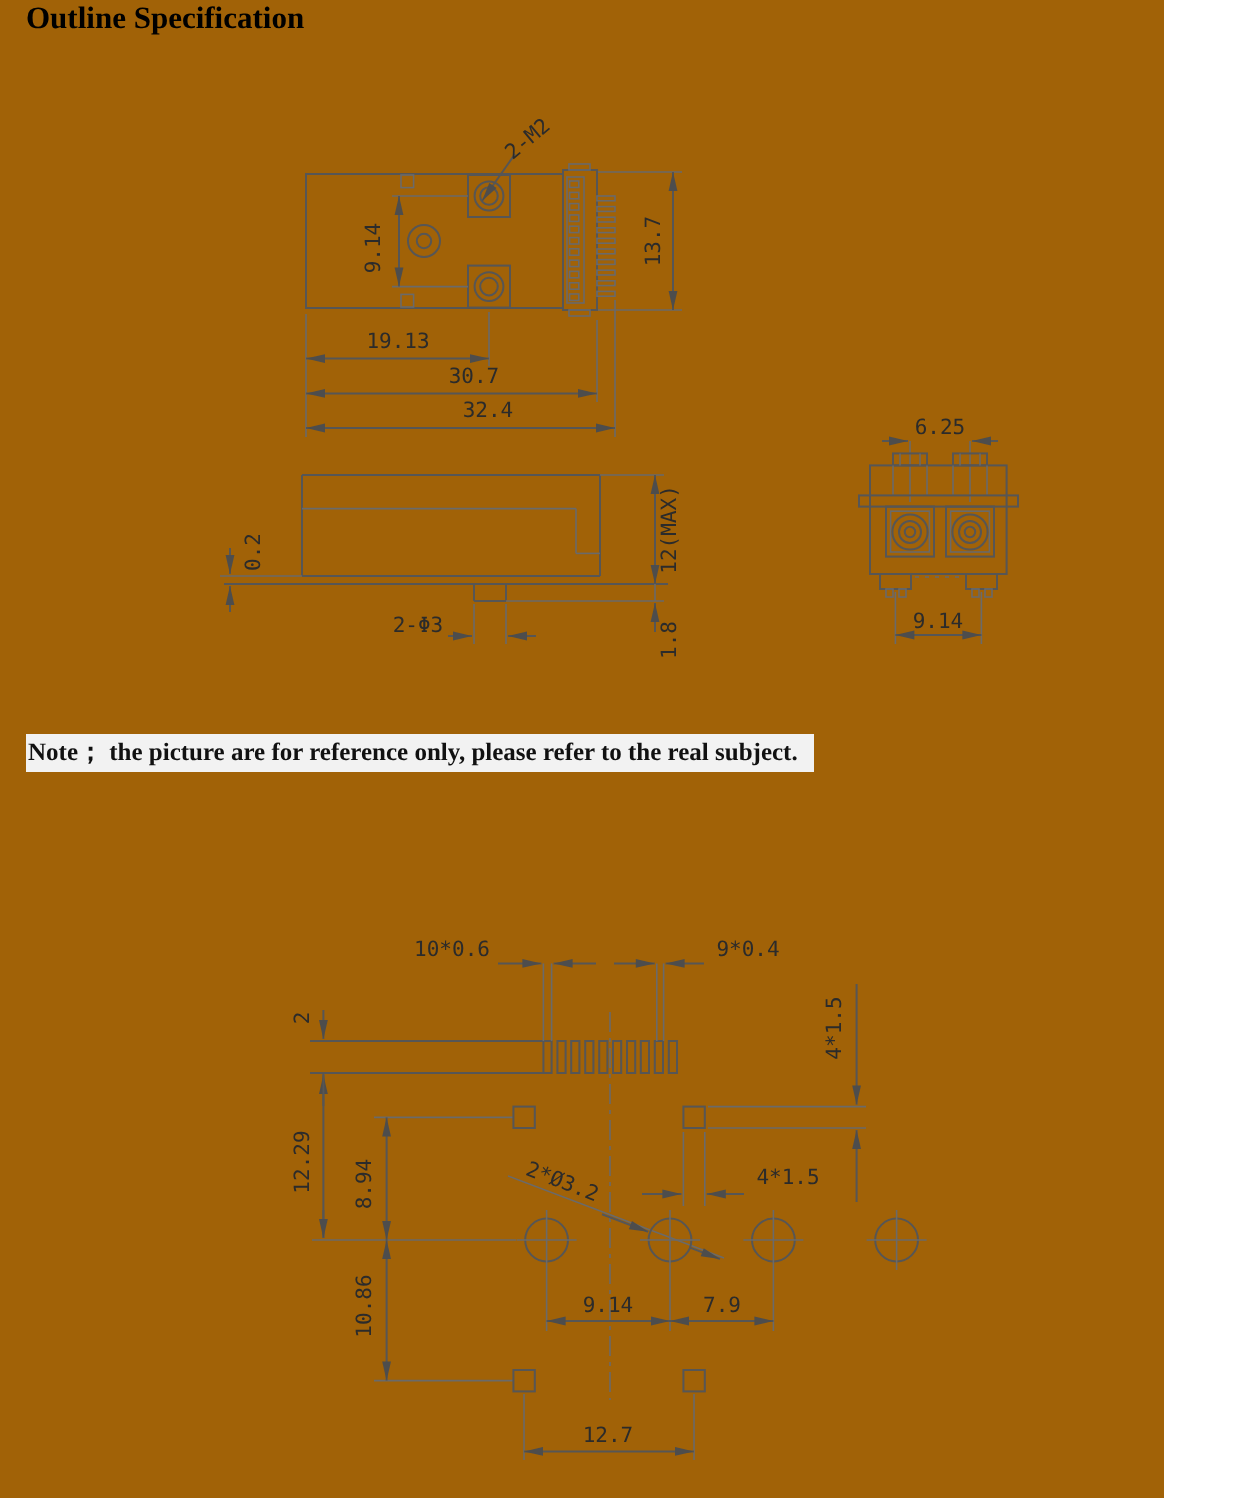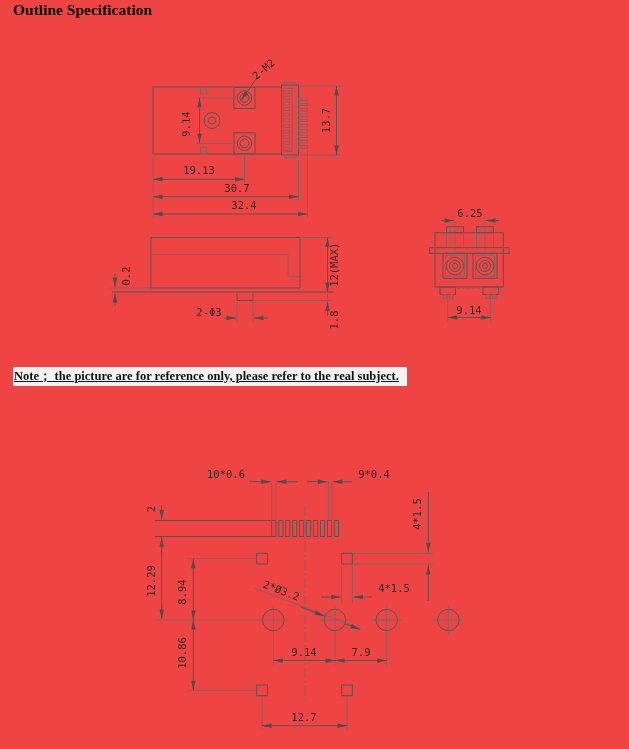--- a/index.html
+++ b/index.html
@@ -1,21 +1,21 @@
 <!DOCTYPE html>
 <html><head>
 <meta charset="utf-8">
 <style>
   html,body{margin:0;padding:0;background:#fff;}
-  .page{position:relative;width:629px;height:749px;background:#ef4444;overflow:hidden;
+  .page{position:relative;width:582px;height:749px;background:#a16207;overflow:hidden;
         font-family:"Liberation Serif", serif;}
   .h-title{position:absolute;left:13px;margin:0;color:#000;font-weight:bold;}
   #title1{top:1px;font-size:15.5px;}
   #note{position:absolute;left:13px;top:367px;margin:0;font-size:12.5px;font-weight:bold;
-        color:#111;background:#f2f2f2;padding:1px 8px 1px 1px;text-decoration:underline;}
+        color:#111;background:#f2f2f2;padding:1px 8px 1px 1px;}
   #title2{top:386px;font-size:18px;}
   svg{position:absolute;left:0;}
   #outline-svg{top:40px;}
   #pcb-svg{top:455px;}
   .ln{stroke:#565656;stroke-width:1;fill:none;}
   .thin{stroke:#6a6a6a;stroke-width:0.8;fill:none;}
   .dtx{font-family:"DejaVu Sans Mono", monospace;font-size:10.5px;fill:#2b2b2b;text-anchor:middle;}
 </style>
 </head>
 <body>

